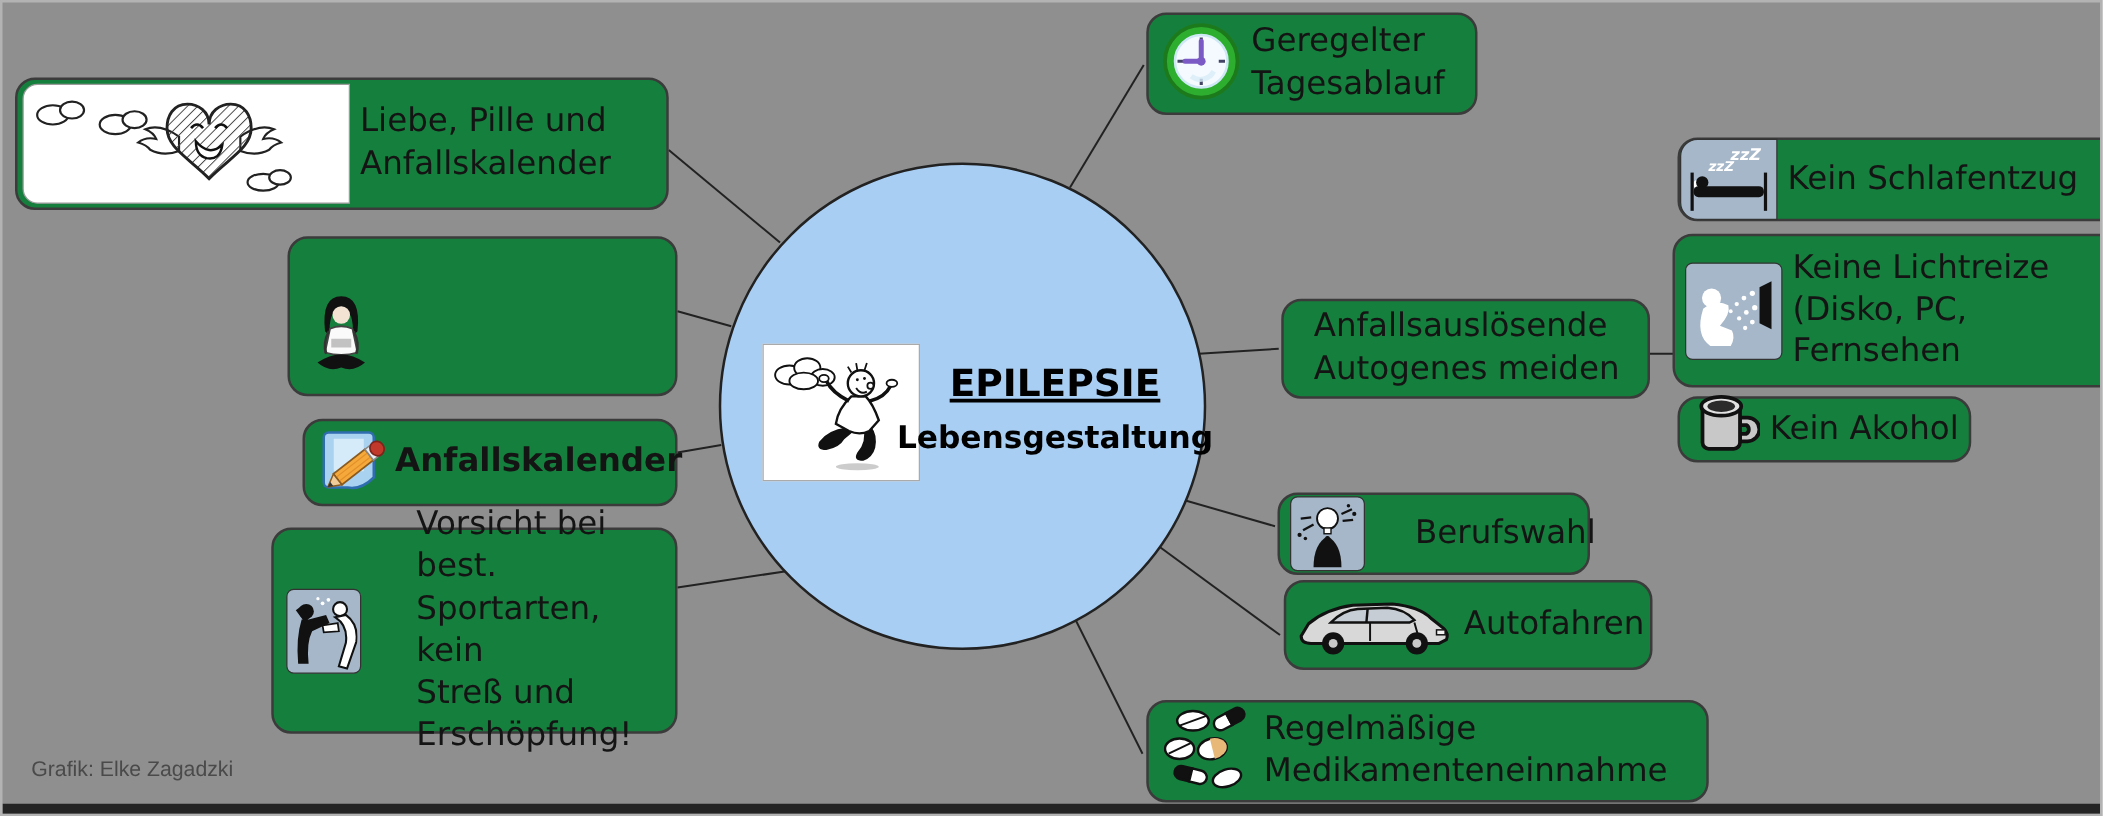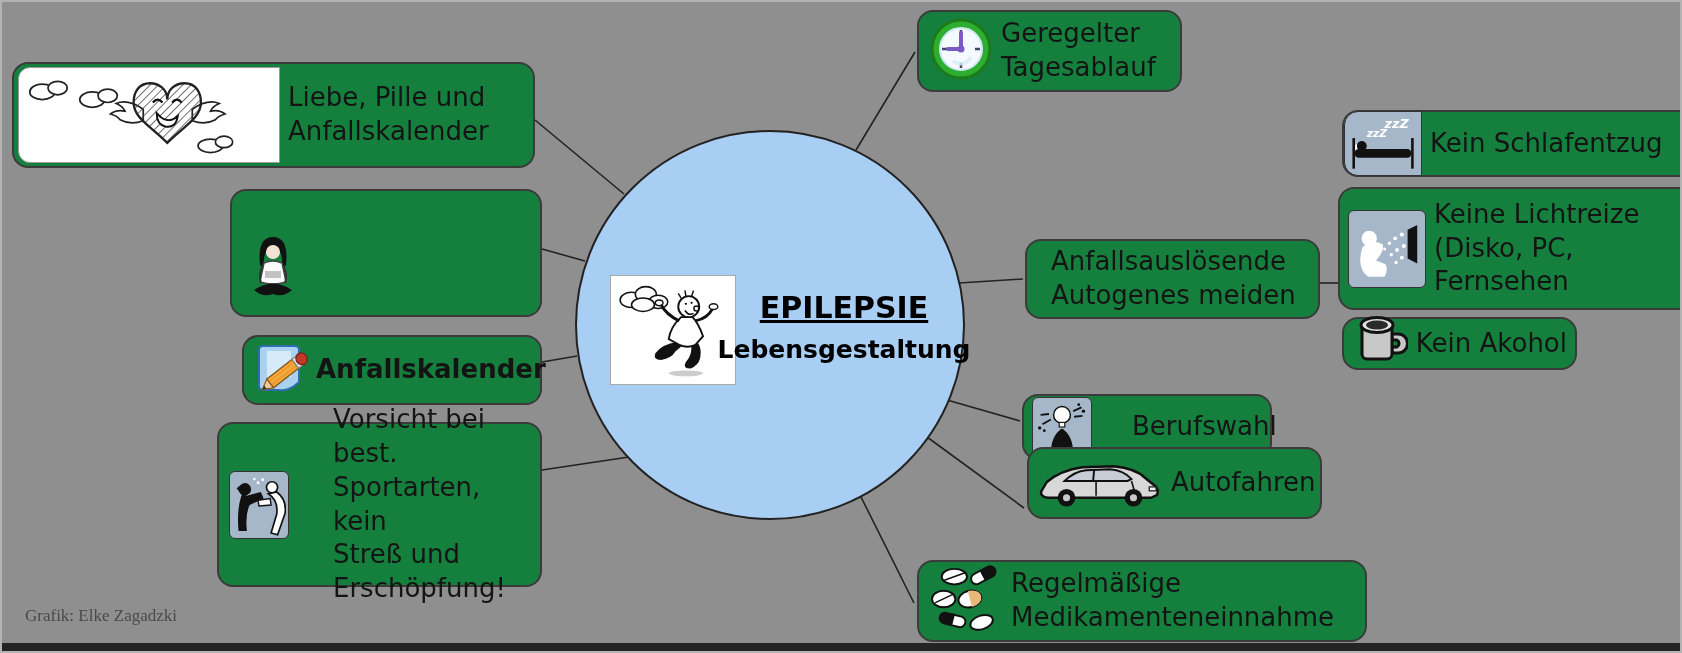--- a/index.html
+++ b/index.html
@@ -20,32 +20,32 @@
   #n-entspannung{left:228px;top:187px;width:312px;height:128px;padding:6px 10px;}
   #n-kalender{left:240px;top:333px;width:300px;height:70px;padding:4px 10px;font-weight:bold;}
   #n-vorsicht{left:215px;top:420px;width:325px;height:165px;padding:6px 10px;gap:44px;}
   #n-tagesablauf{left:915px;top:8px;width:265px;height:82px;padding:4px 10px;}
   #n-faktoren{left:1023px;top:237px;width:295px;height:80px;padding:4px 10px 4px 24px;}
   #n-schlafentzug{left:1340px;top:108px;width:350px;height:67px;padding:0;border-radius:16px 0 0 16px;}
   #n-schlafentzug .tile{width:76px;height:100%;border-radius:14px 0 0 14px;align-items:center;}
   #n-lichtreize{left:1336px;top:185px;width:354px;height:123px;padding:4px 8px;border-radius:16px 0 0 16px;}
   #n-akohol{left:1340px;top:315px;width:235px;height:53px;padding:2px 8px;justify-content:flex-end;}
   #n-berufswahl{left:1020px;top:392px;width:250px;height:66px;padding:4px 8px;gap:40px;}
-  #n-autofahren{left:1025px;top:445px;width:295px;height:72px;padding:2px 8px;}
+  #n-autofahren{left:1025px;top:462px;width:295px;height:72px;padding:2px 8px;}
   #n-medikamente{left:915px;top:558px;width:450px;height:82px;padding:6px 12px;}
   
   .circle{position:absolute;left:573px;top:128px;width:386px;height:386px;border-radius:50%;
     background:#A9CEF3;border:2px solid #222;}
   .center-img{position:absolute;left:33px;top:143px;width:124px;height:108px;background:#fff;
     border:1px solid #aaa;display:flex;align-items:center;justify-content:center;}
   .center-text{position:absolute;left:148px;top:158px;width:238px;display:flex;
     flex-direction:column;align-items:center;gap:10px;}
   .center-title{font-size:30px;font-weight:bold;text-decoration:underline;color:#000;white-space:nowrap;}
   .center-sub{font-size:25px;font-weight:bold;color:#000;white-space:nowrap;}
-  .credit{position:absolute;left:23px;top:604px;font-family:Liberation Serif, serif;
+  .credit{position:absolute;left:23px;top:604px;font-family:Liberation Sans, sans-serif;
     font-size:17px;color:#4A4A4A;}
   .bottom-bar{position:absolute;left:0;right:0;bottom:0;height:8px;background:#242424;}
 </style>
 </head>
 <body>
 
 <div class="canvas">
 
   <svg class="connectors" width="1682" height="653">
     <g stroke="#222" stroke-width="1.6">

